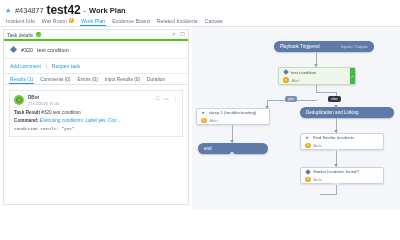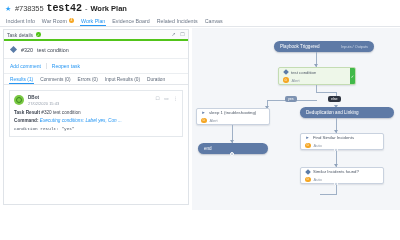--- a/index.html
+++ b/index.html
@@ -9,21 +9,21 @@
     background:#ffffff;color:#3b3b3b;
     -webkit-font-smoothing:antialiased;
   }
   .app{position:relative;width:400px;height:210px;}
 
   
   .header{position:absolute;left:0;top:0;width:400px;height:15px;background:#fff;}
   .title-row{display:flex;align-items:center;gap:3px;padding:3px 0 0 5px;}
   .star-icon{width:7px;height:7px;color:#2ea2f8;font-size:7px;line-height:7px;}
   .ticket-id{font-size:7.5px;color:#404040;letter-spacing:-.1px;}
-  .ticket-name{font-size:10px;font-weight:bold;color:#1d1d1d;letter-spacing:-.1px;font-family:Liberation Mono, monospace;}
+  .ticket-name{font-size:12px;font-weight:bold;color:#1d1d1d;letter-spacing:-.1px;}
   .ticket-sep{font-size:7.5px;color:#404040;}
   .ticket-sub{font-size:7.5px;font-weight:bold;color:#1d1d1d;}
 
   
   .tabbar{position:absolute;left:0;top:16px;width:400px;height:11px;
     border-bottom:1px solid #e3e6ea;display:flex;align-items:flex-end;padding-left:6px;box-sizing:border-box;}
   .tab{font-size:5.3px;color:#6a7585;padding:0 7px 2.5px 0;position:relative;white-space:nowrap;
        display:flex;align-items:center;gap:2px;}
   .tab.active{color:#2596f3;}
   .tab.active:after{content:"";position:absolute;left:-1px;right:6px;bottom:0;height:1.4px;background:#2596f3;}
@@ -112,21 +112,21 @@
   .elabel.else{background:#2e3440;color:#fff;}
 </style>
 </head>
 <body>
 
 <div class="app">
 
   <div class="header">
     <div class="title-row">
       <span class="star-icon">★</span>
-      <span class="ticket-id">#738355</span>
+      <span class="ticket-id">#434877</span>
       <span class="ticket-name">test42</span>
       <span class="ticket-sep">-</span>
       <span class="ticket-sub">Work Plan</span>
     </div>
   </div>
 
   <div class="tabbar">
     <div class="tab">
       <span>Incident Info</span>
     </div>

